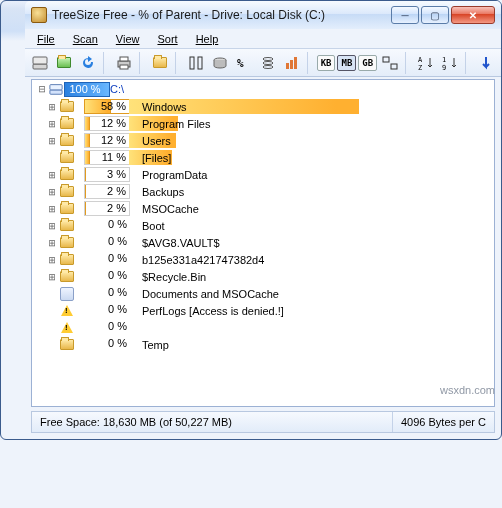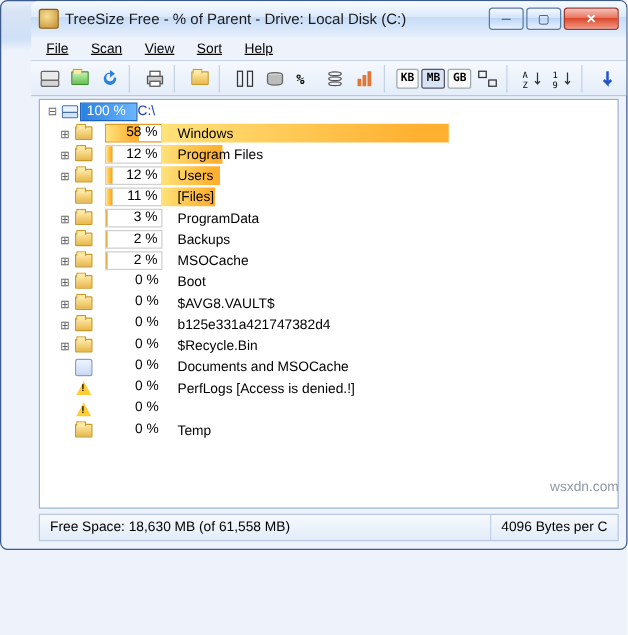--- a/index.html
+++ b/index.html
@@ -445,18 +445,18 @@
           </span>
           <span class="bar-cell" style="border: none;">
             <span class="pct-text">0 %</span>
           </span>
           <span class="name-cell">Temp</span>
         </div>
       </div>
   </div>
 
   <div class="statusbar">
-    <div class="cell" style="flex:1">Free Space: 18,630 MB  (of 61,558 MB)</div>
+    <div class="cell" style="flex:1">Free Space: 18,630 MB  (of 50,227 MB)</div>
     <div class="cell">4096 Bytes per C</div>
   </div>
 
   <div class="watermark">wsxdn.com</div>
 </div>
 
 </body></html>

